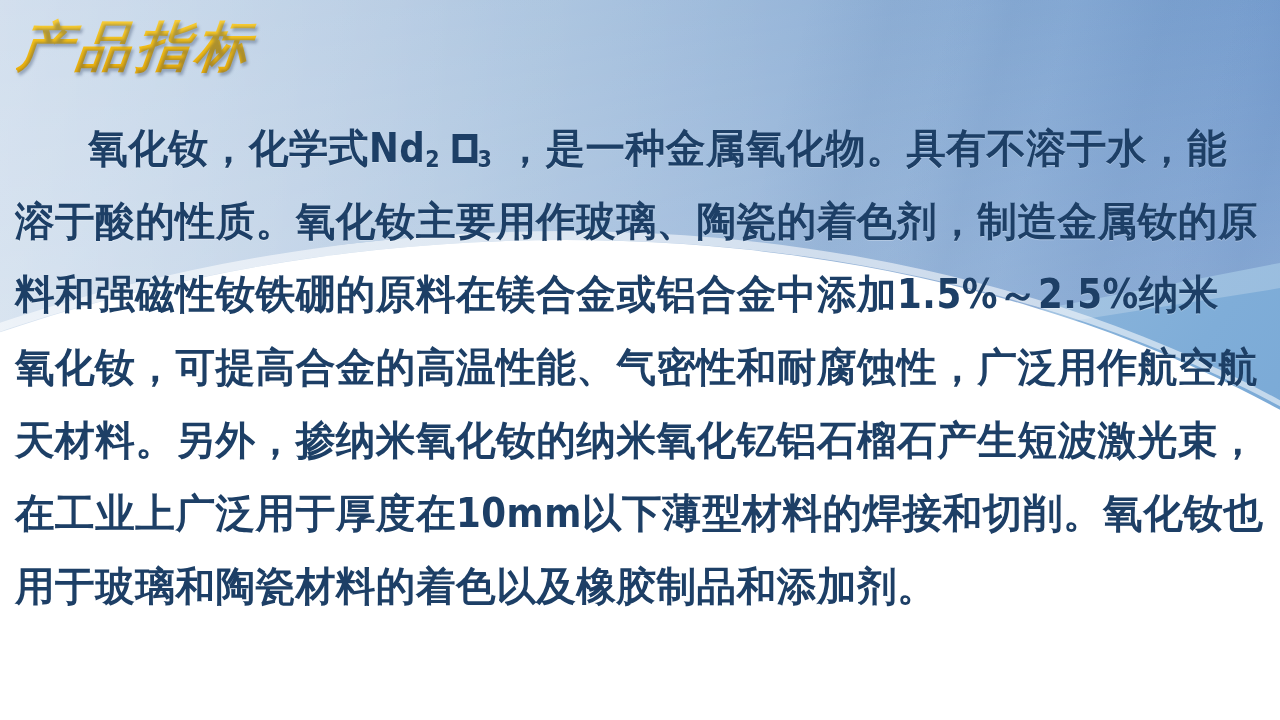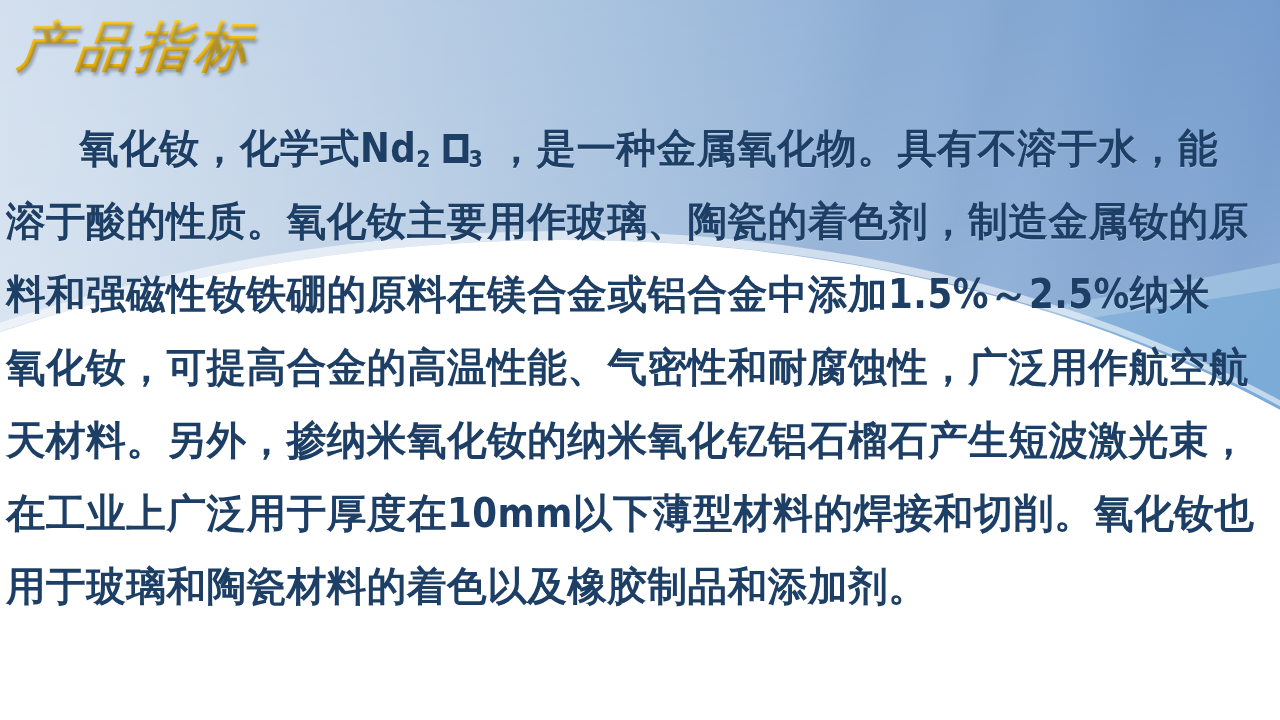--- a/index.html
+++ b/index.html
@@ -193,21 +193,21 @@
     background-clip: text;
     -webkit-text-fill-color: transparent;
     text-shadow: 2px 3px 3px rgba(40,60,95,0.35);
     white-space: nowrap;
     transform: skewX(-6deg);
   }
 
   
   .body-wrap {
     position: absolute;
-    left: 6px;
+    left: 15px;
     top: 112px;
     width: 1262px;
   }
 
   .body-line {
     font-family: "DejaVu Sans", "Liberation Sans", sans-serif;
     font-size: 40px;
     font-weight: 700;
     color: #1D3F66;
     line-height: 73px;

